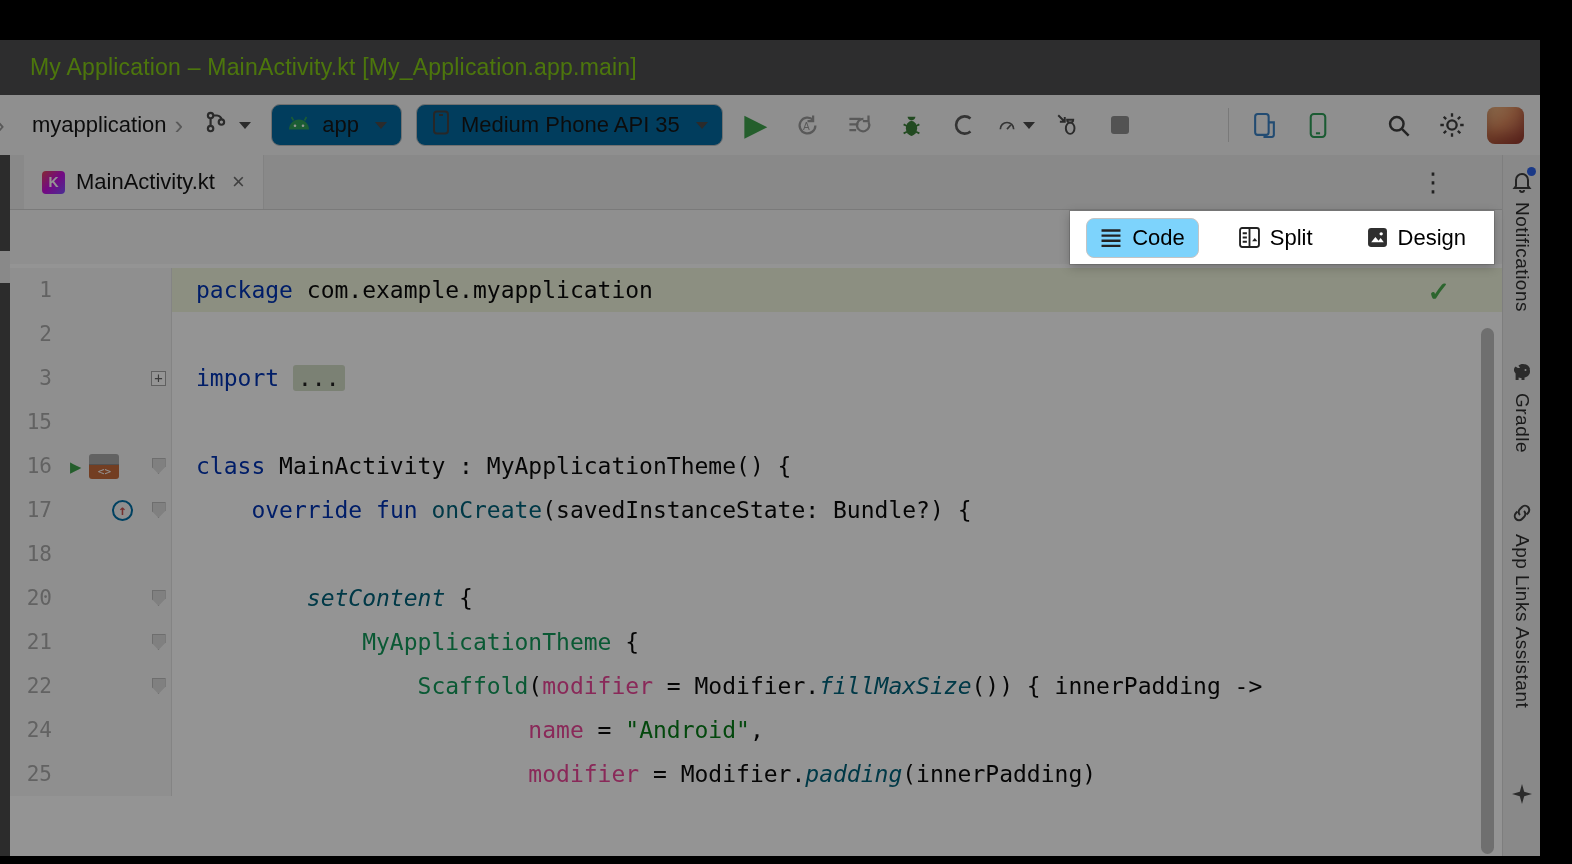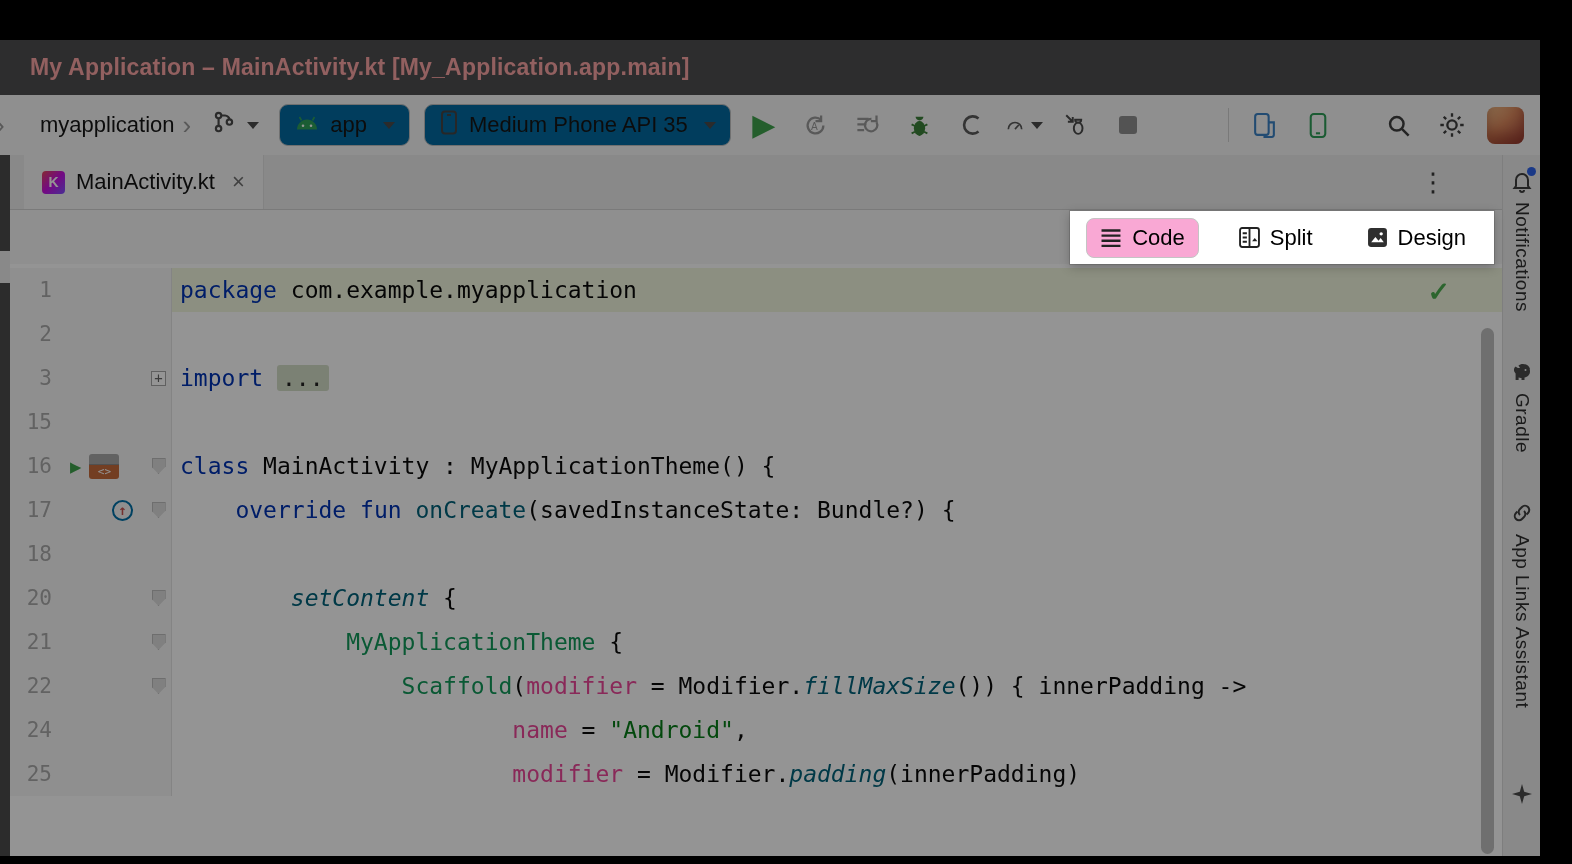--- a/index.html
+++ b/index.html
@@ -5,27 +5,27 @@
   * { margin:0; padding:0; box-sizing:border-box; }
   html,body { width:1572px; height:864px; background:#000; overflow:hidden;
               font-family:"Liberation Sans", sans-serif; }
   .screen { position:absolute; inset:0; background:#000; }
 
   
   .window { position:absolute; left:0; top:40px; width:1540px; height:816px; background:#fff; }
 
   .titlebar { position:absolute; left:0; top:0; width:100%; height:55px; background:#4E4E50;
               display:flex; align-items:center; padding-left:30px; }
-  .titlebar .ttl { color:#fca5a5; font-weight:bold; font-size:23px; letter-spacing:.2px; }
+  .titlebar .ttl { color:#84cc16; font-weight:normal; font-size:23px; letter-spacing:.2px; }
 
   .toolbar { position:absolute; left:0; top:55px; width:100%; height:60px; background:#F7F7F7;
              display:flex; align-items:center; gap:14px; padding-right:16px; font-size:22px; color:#161616; }
   .tb-chev { color:#9a9a9a; font-size:26px; line-height:1; }
   .edge-chev { margin-left:-4px; width:12px; overflow:hidden; }
-  .project-widget { display:flex; align-items:center; gap:8px; margin-left:18px;text-align:center; }
+  .project-widget { display:flex; align-items:center; gap:8px; margin-left:10px;text-align:center; }
   .tb-btn { display:flex; align-items:center; gap:4px; padding:4px 6px; border-radius:6px; }
   .caret { width:0; height:0; border-left:6px solid transparent; border-right:6px solid transparent;
            border-top:7px solid #4a4a4a; display:inline-block; margin-left:6px; }
   .pill { display:flex; align-items:center; gap:10px; height:42px; padding:0 14px;
           border:1.5px solid #C2C2C2; border-radius:9px; background:#0369a1; }
   .tb-ic { width:38px; height:38px; display:flex; align-items:center; justify-content:center;
            background:none; border:none; }
   .run-glyph { color:#3FA34D; font-size:30px; line-height:1; }
   .stop-sq { width:18px; height:18px; border-radius:3px; background:#8F8F8F; display:inline-block; }
   .sep { width:1px; height:34px; background:#D0D0D0; }
@@ -48,21 +48,21 @@
   .ed-toolbar { position:absolute; left:10px; top:170px; right:38px; height:54px; background:#F7F7F7; }
 
   
   .editor { position:absolute; left:10px; top:224px; right:38px; bottom:0; background:#fff; overflow:hidden; }
   .lines { position:absolute; inset:0; padding-top:4px; }
   .crow { display:flex; height:44px; line-height:44px; font-family:"DejaVu Sans Mono", monospace; }
   .ln { width:50px; text-align:right; padding-right:8px; color:#A9A9A9; font-size:21px; background:#F7F7F7; }
   .gcol { width:86px; display:flex; align-items:center; gap:8px; padding-left:10px; background:#F7F7F7; }
   .fcol { width:26px; background:#F7F7F7; border-right:1px solid #E4E4E4; position:relative;
           display:flex; align-items:center; justify-content:center; }
-  .ctext { flex:1; white-space:pre; font-size:23px; color:#0a0a0a; padding-left:8px; }
+  .ctext { flex:1; white-space:pre; font-size:23px; color:#0a0a0a; padding-left:24px; }
   .crow.hl .ctext { background:#F2F6DF; }
   .kw   { color:#0033B3; }
   .pl   { color:#0a0a0a; }
   .decl { color:#00627A; }
   .ifn  { color:#00627A; font-style:italic; }
   .cmp  { color:#12995A; }
   .named{ color:#ec4899; }
   .str  { color:#067D17; }
   .fold { background:#D5DEC8; color:#222; border-radius:3px; padding:0 5px; }
 
@@ -97,21 +97,21 @@
   .left-stripe { position:absolute; left:0; top:115px; width:10px; bottom:0; background:#4C4C4C; }
   .left-notch { position:absolute; left:0; top:96px; width:10px; height:32px; background:#ECECEC; }
 
   
   .dim { position:absolute; inset:0; background:rgba(0,0,0,.42); z-index:50; pointer-events:none; }
   .spotlight { position:absolute; left:1070px; top:211px; width:424px; height:53px; background:#fff;
                z-index:60; display:flex; align-items:center; justify-content:flex-end; gap:26px;
                padding-right:14px; box-shadow:0 0 0 1px rgba(0,0,0,.12), 0 3px 10px rgba(0,0,0,.25); }
   .vt-btn { display:flex; align-items:center; gap:10px; font-size:22px; color:#000;
             padding:6px 13px; border-radius:8px; border:1px solid transparent; background:none; }
-  .vt-btn.selected { background:#f9a8d4; border-color:#C4C4C4; }
+  .vt-btn.selected { background:#7dd3fc; border-color:#C4C4C4; }
 </style>
 </head>
 <body>
 
 <div class="screen">
   <div class="window">
 
     <div class="titlebar">
       <span class="ttl">My Application – MainActivity.kt [My_Application.app.main]</span>
     </div>

